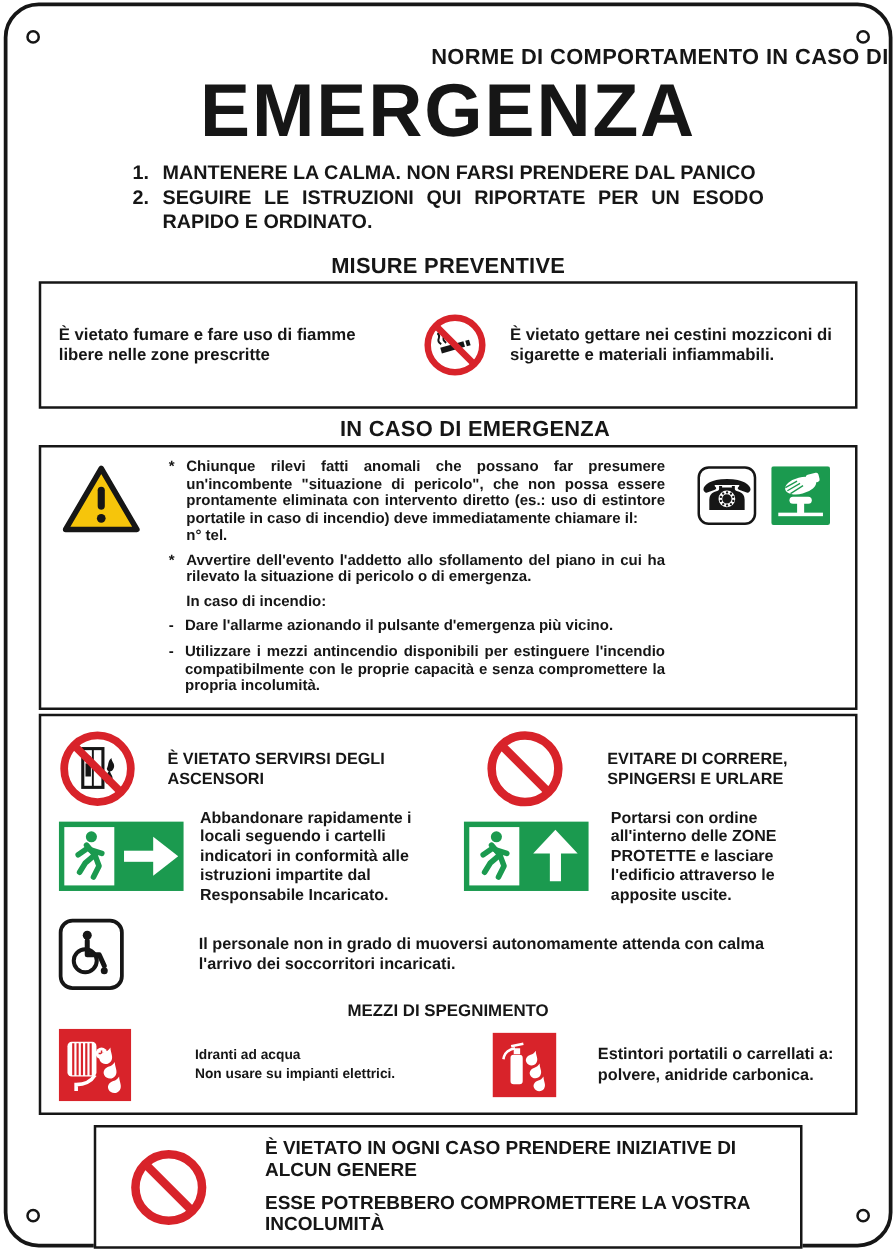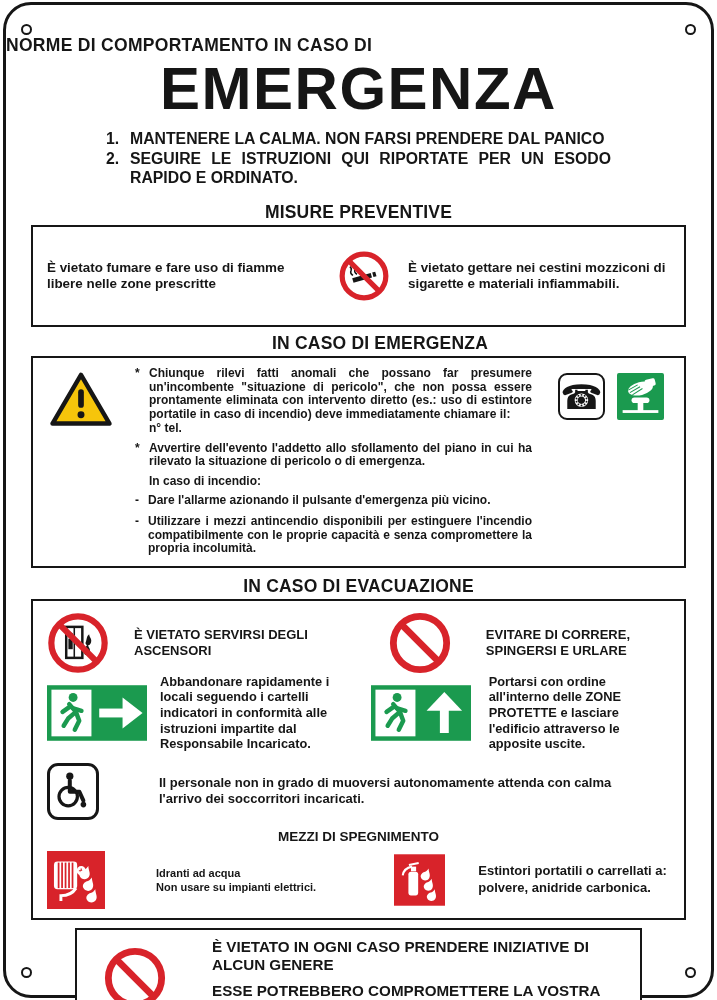--- a/index.html
+++ b/index.html
@@ -14,21 +14,21 @@
   }
   .hole {
     position:absolute; width:11px; height:11px; border:2.5px solid #161616;
     border-radius:50%; background:#fff;
   }
   .hole.tl { left:15px; top:19px; }
   .hole.tr { right:15px; top:19px; }
   .hole.bl { left:15px; bottom:17px; }
   .hole.br { right:15px; bottom:17px; }
 
-  .subtitle { margin-top:30px; text-align:left; font-size:17.5px; letter-spacing:.3px; }
+  .subtitle { margin-top:30px; text-align:right; font-size:17.5px; letter-spacing:.3px; }
   .title    { margin-top:3px;  text-align:center; font-size:60px; letter-spacing:1.5px; line-height:1.0; }
 
   .intro { width:505px; margin:11px auto 0; }
   .intro-item { display:flex; font-size:15.8px; line-height:1.2; margin-top:1px; }
   .intro-num  { width:24px; flex:none; }
   .intro-item.justify .intro-text { text-align:justify; }
 
   .section-heading { text-align:center; font-size:17.5px; letter-spacing:.2px; line-height:1.1; }
   .h-misure { margin-top:15px; }
   .h-emerg  { margin-top:7px;padding-left:43px; }
@@ -187,21 +187,20 @@
           <g stroke="#1b9a4f" stroke-width="2.2">
             <line x1="24" y1="30" x2="46" y2="24"></line>
             <line x1="26" y1="36" x2="50" y2="29"></line>
             <line x1="30" y1="42" x2="54" y2="34"></line>
           </g>
         </g>
       </svg>
     </div>
   </div>
 
-  <div class="section-heading h-evac">IN CASO DI EVACUAZIONE</div>
 
   <div class="box box-evac">
 
     <div class="evac-row">
       <svg class="icon-62" viewBox="0 0 100 100">
         <g>
           <rect x="31" y="24" width="26" height="50" fill="none" stroke="#161616" stroke-width="4"></rect>
           <line x1="44" y1="24" x2="44" y2="74" stroke="#161616" stroke-width="2.5"></line>
           <circle cx="38" cy="37" r="4" fill="#161616"></circle>
           <rect x="34.5" y="43" width="7" height="17" fill="#161616"></rect>

